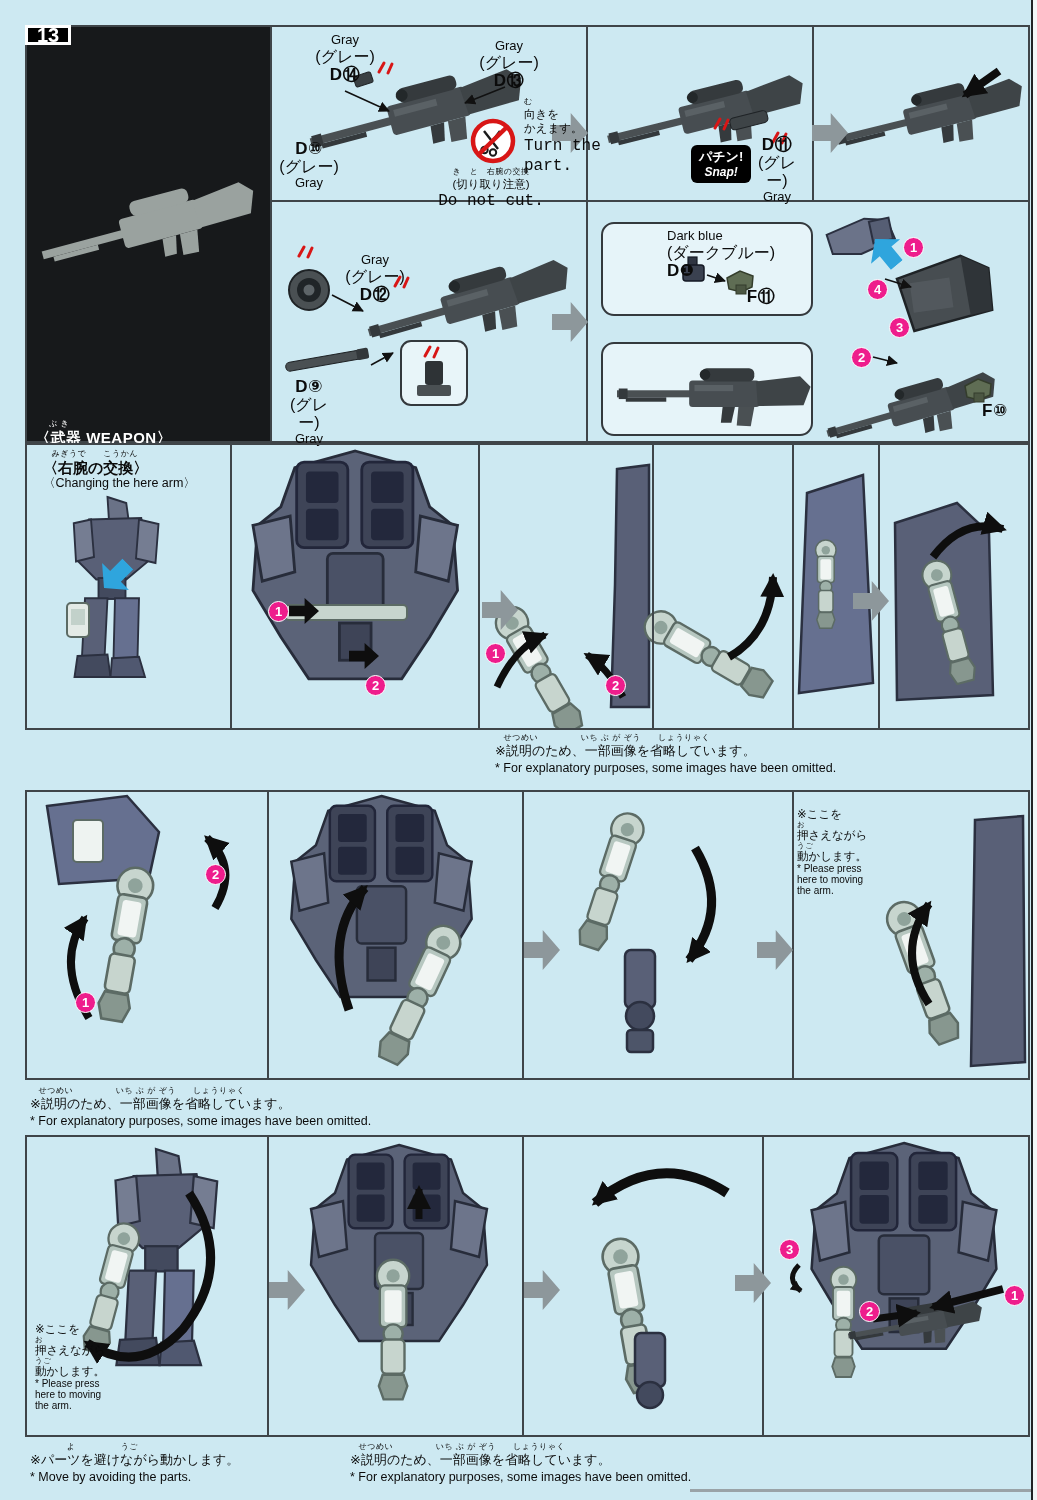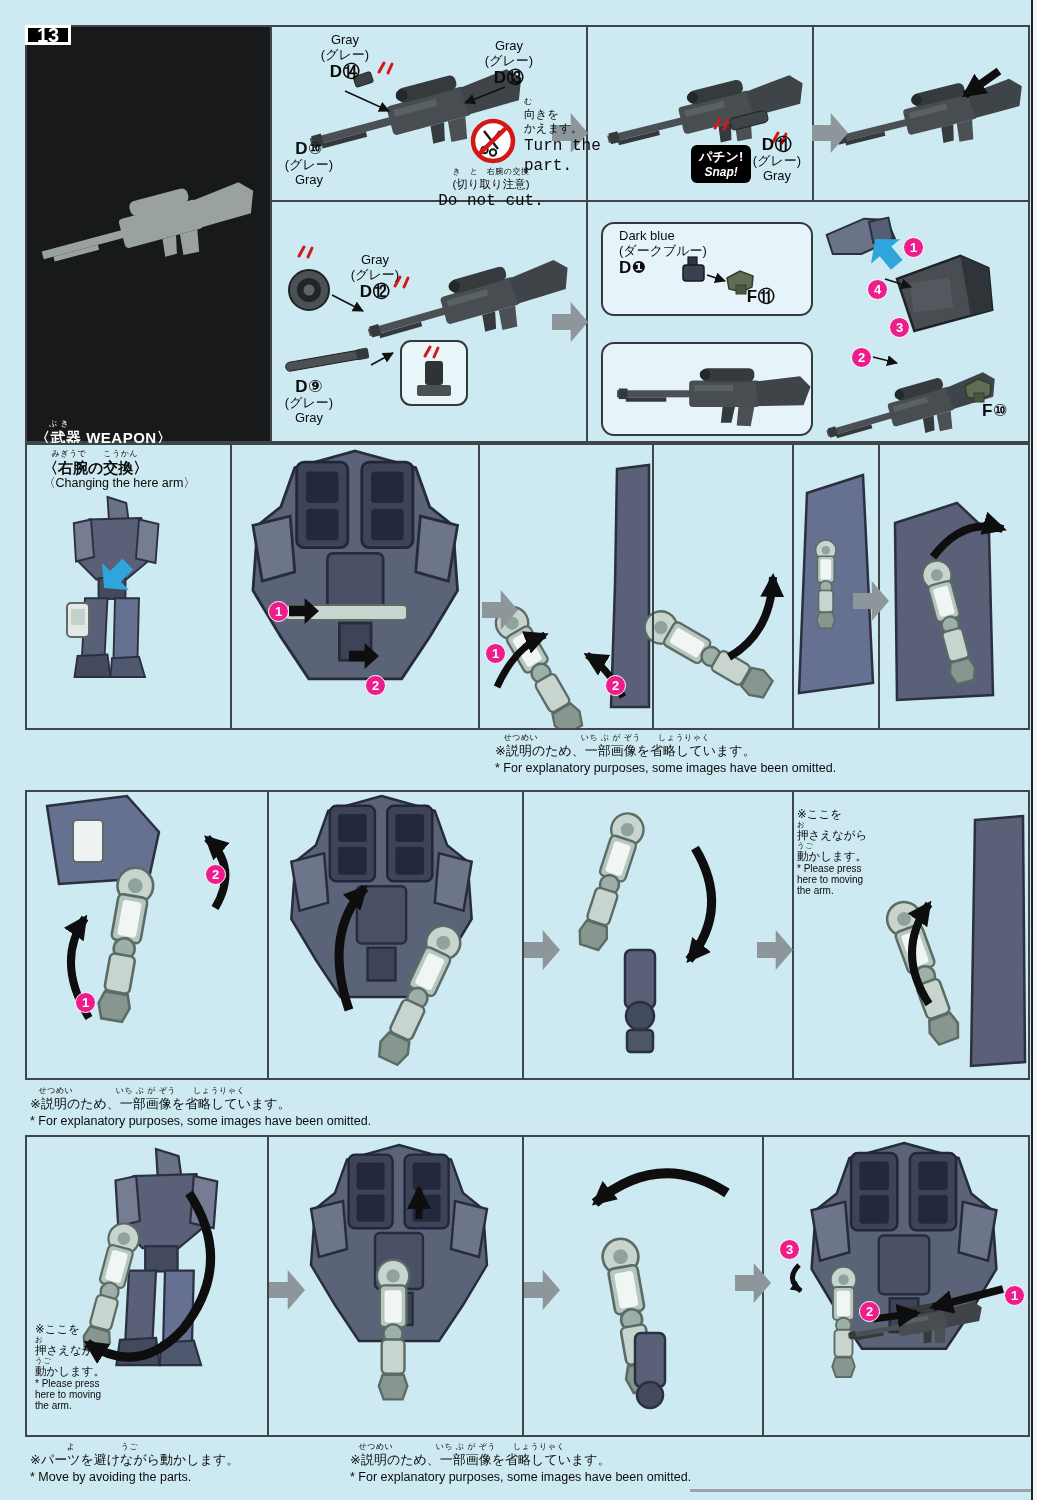--- a/index.html
+++ b/index.html
@@ -12,24 +12,24 @@
   .vline { position:absolute; width:2px; background:#3f4549; }
   .hline { position:absolute; height:2px; background:#3f4549; }
   .blackpanel { position:absolute; background:#17191b; }
   .step-badge { position:absolute; left:25px; top:25px; width:46px; height:20px; background:#000;
     border:3px solid #fff; color:#fff; font-weight:bold; font-size:20px; display:flex;
     align-items:center; justify-content:center; z-index:30; }
   .wcap { position:absolute; color:#fff; line-height:1.1; }
   .furi { font-size:8px; height:10px; letter-spacing:0.5px; white-space:pre; }
   .wcap-main { font-size:15px; font-weight:bold; letter-spacing:0.5px; }
   .plabel { position:absolute; text-align:center; line-height:1.12; }
-  .plabel.left { text-align:left; }
+  .plabel.left { text-align:left;margin-left:48px; }
   .plabel span { display:block; }
   .plabel .en { font-size:13px; }
-  .plabel .jp { font-size:13px; }
+  .plabel .jp { font-size:16px; }
   .plabel .code { font-size:17px; font-weight:bold; letter-spacing:0.5px; }
   .pnum { position:absolute; width:21px; height:21px; border-radius:50%; background:#ee1d8c;
     border:1.5px solid #fff; color:#fff; font-size:13px; font-weight:bold; display:flex;
     align-items:center; justify-content:center; z-index:12; }
   .barrow { position:absolute; width:36px; height:40px; background:#8d979b; z-index:11;
     clip-path:polygon(0 30%,52% 30%,52% 0,100% 50%,52% 100%,52% 70%,0 70%); }
   .barrow.blue { background:#2fa5dd; width:34px; height:38px; }
   .barrow.black { background:#0e0e0e; width:30px; height:26px; }
   .snapbox { position:absolute; background:#000; color:#fff; border-radius:6px; padding:4px 8px;
     text-align:center; line-height:1.2; z-index:12; }

